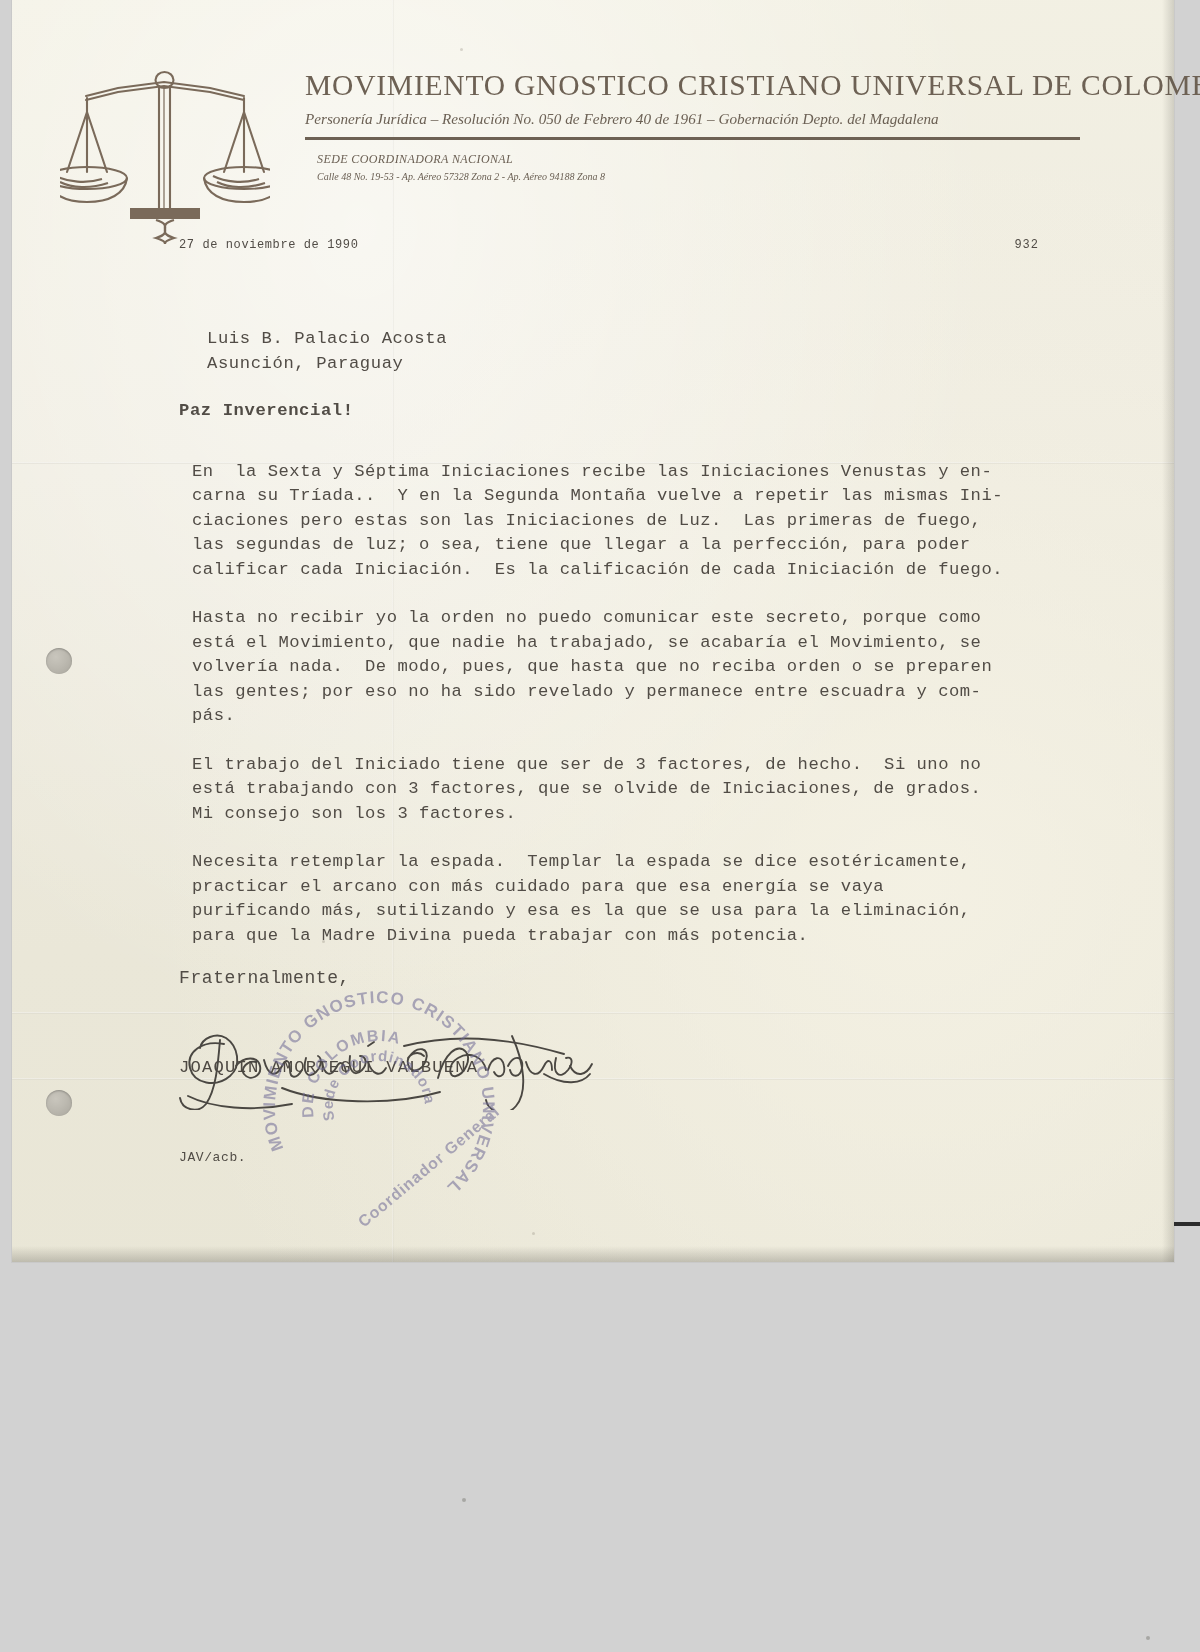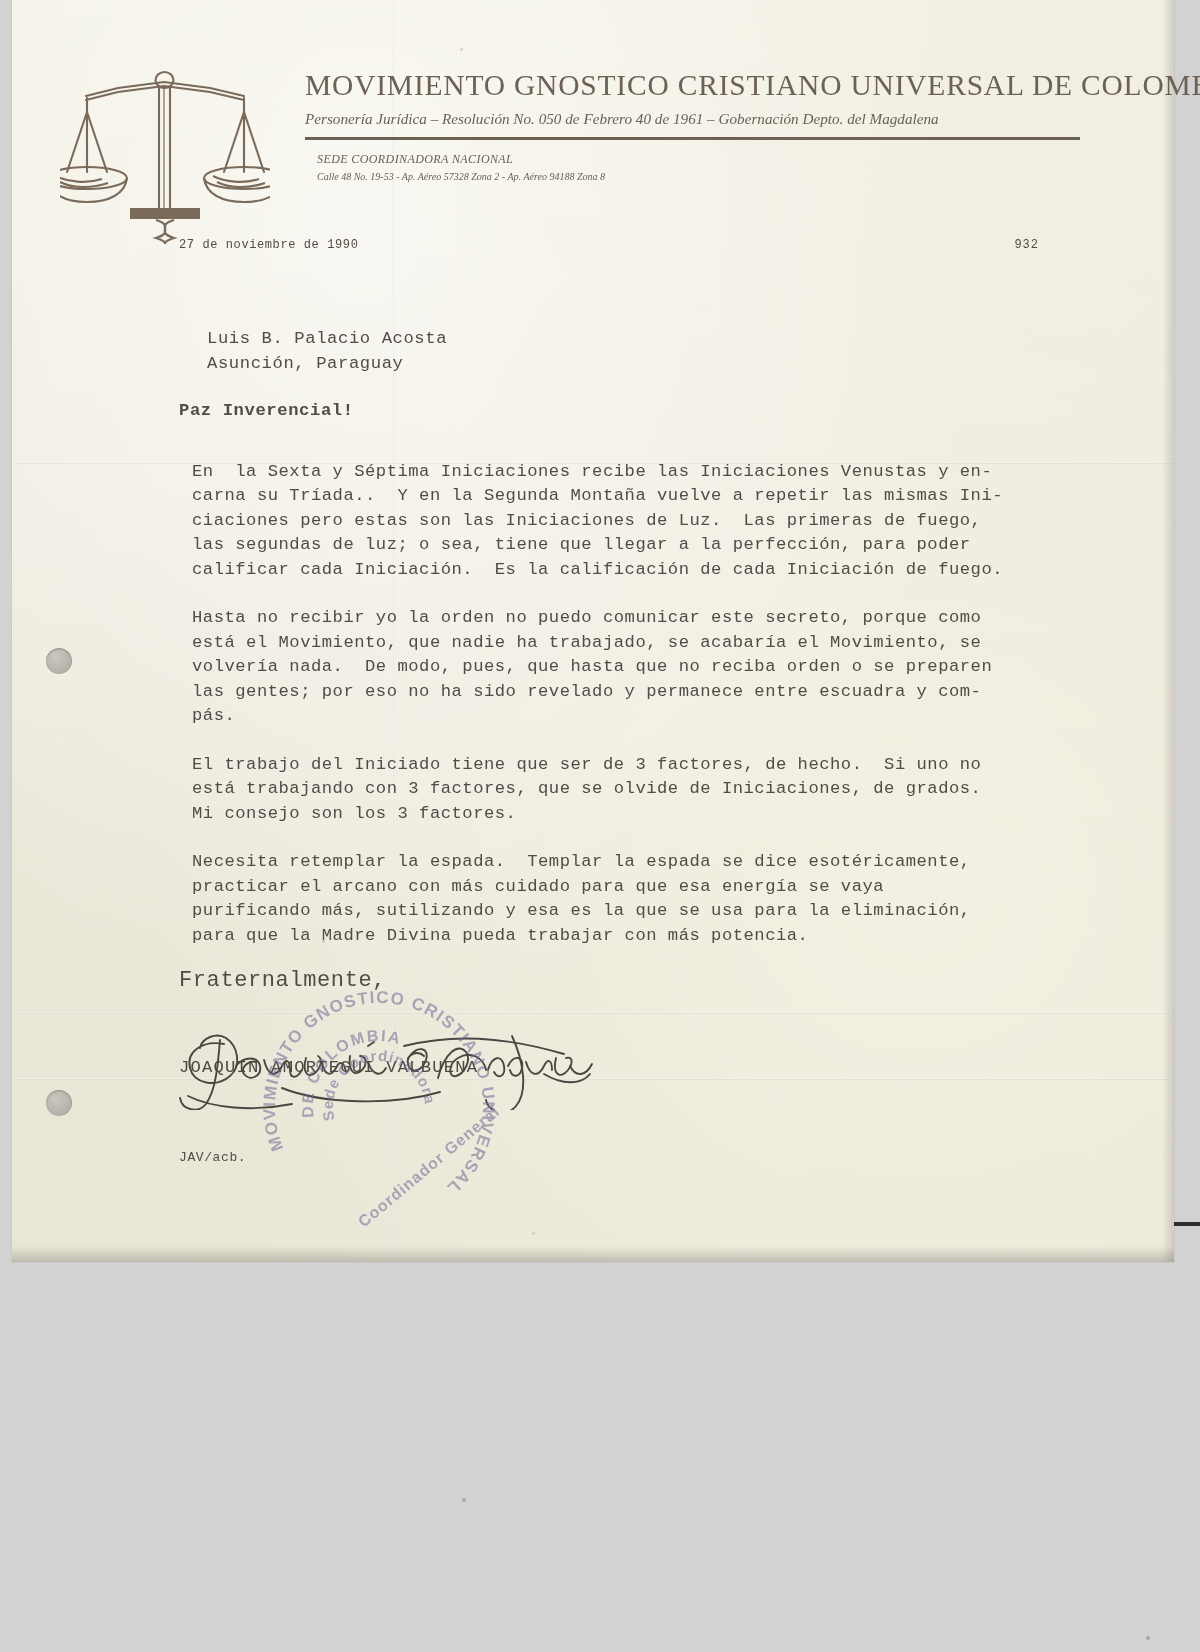--- a/index.html
+++ b/index.html
@@ -201,21 +201,21 @@
     font-size: 17.2px;
     line-height: 24.4px;
     letter-spacing: 0.5px;
     margin-bottom: 24.4px;
     white-space: pre;
   }
   .closing {
     position: absolute;
     left: 167px;
     top: 968px;
-    font-size: 22px;
+    font-size: 18px;
     letter-spacing: 0.6px;
     text-align: right;
   }
   .signer-name {
     position: absolute;
     left: 167px;
     top: 1058px;
     font-size: 17.2px;
     letter-spacing: 1.2px;
     color: #4d4842;

